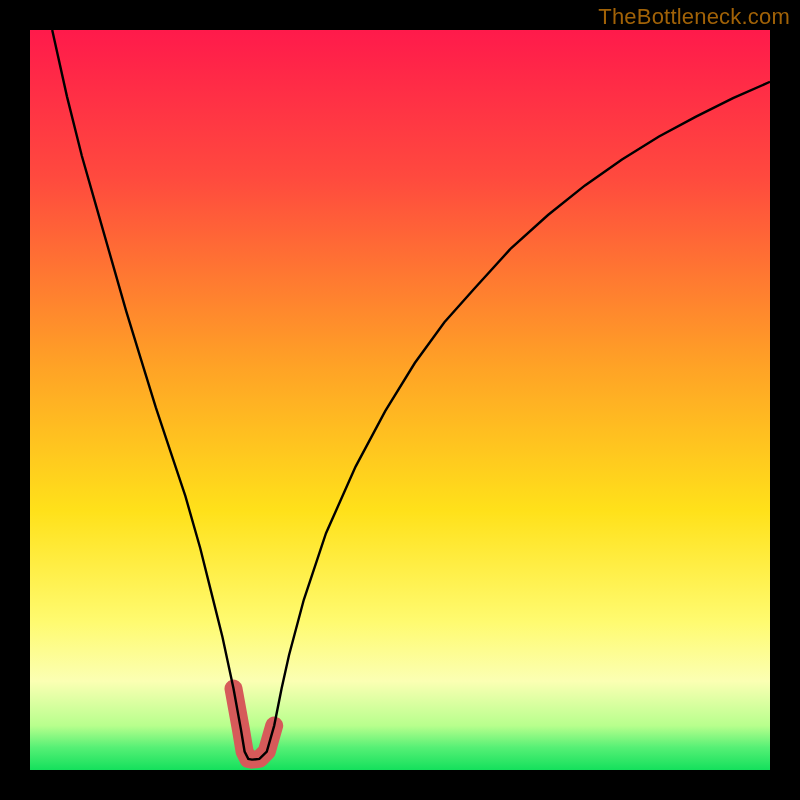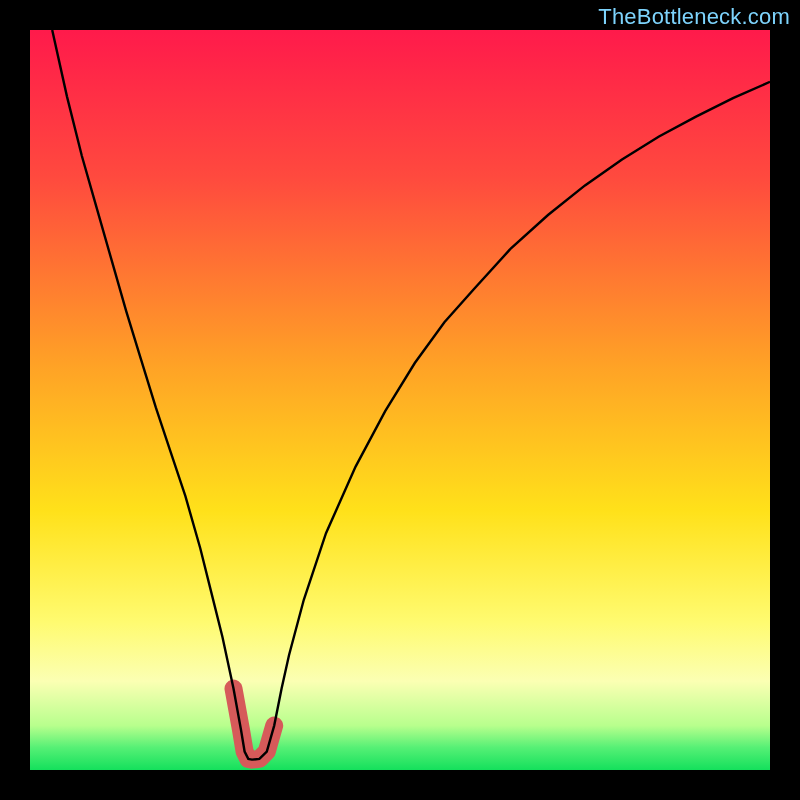--- a/index.html
+++ b/index.html
@@ -14,21 +14,21 @@
   .outer {
     width: 800px;
     height: 800px;
     background: #000;
     position: relative;
   }
   .watermark {
     position: absolute;
     top: 4px;
     right: 10px;
-    color: #7dd3fc;
+    color: #a16207;
     font-size: 22px;
     font-weight: 400;
     letter-spacing: 0.2px;
     z-index: 10;
   }
   .plot-frame {
     position: absolute;
     left: 30px;
     top: 30px;
     width: 740px;

